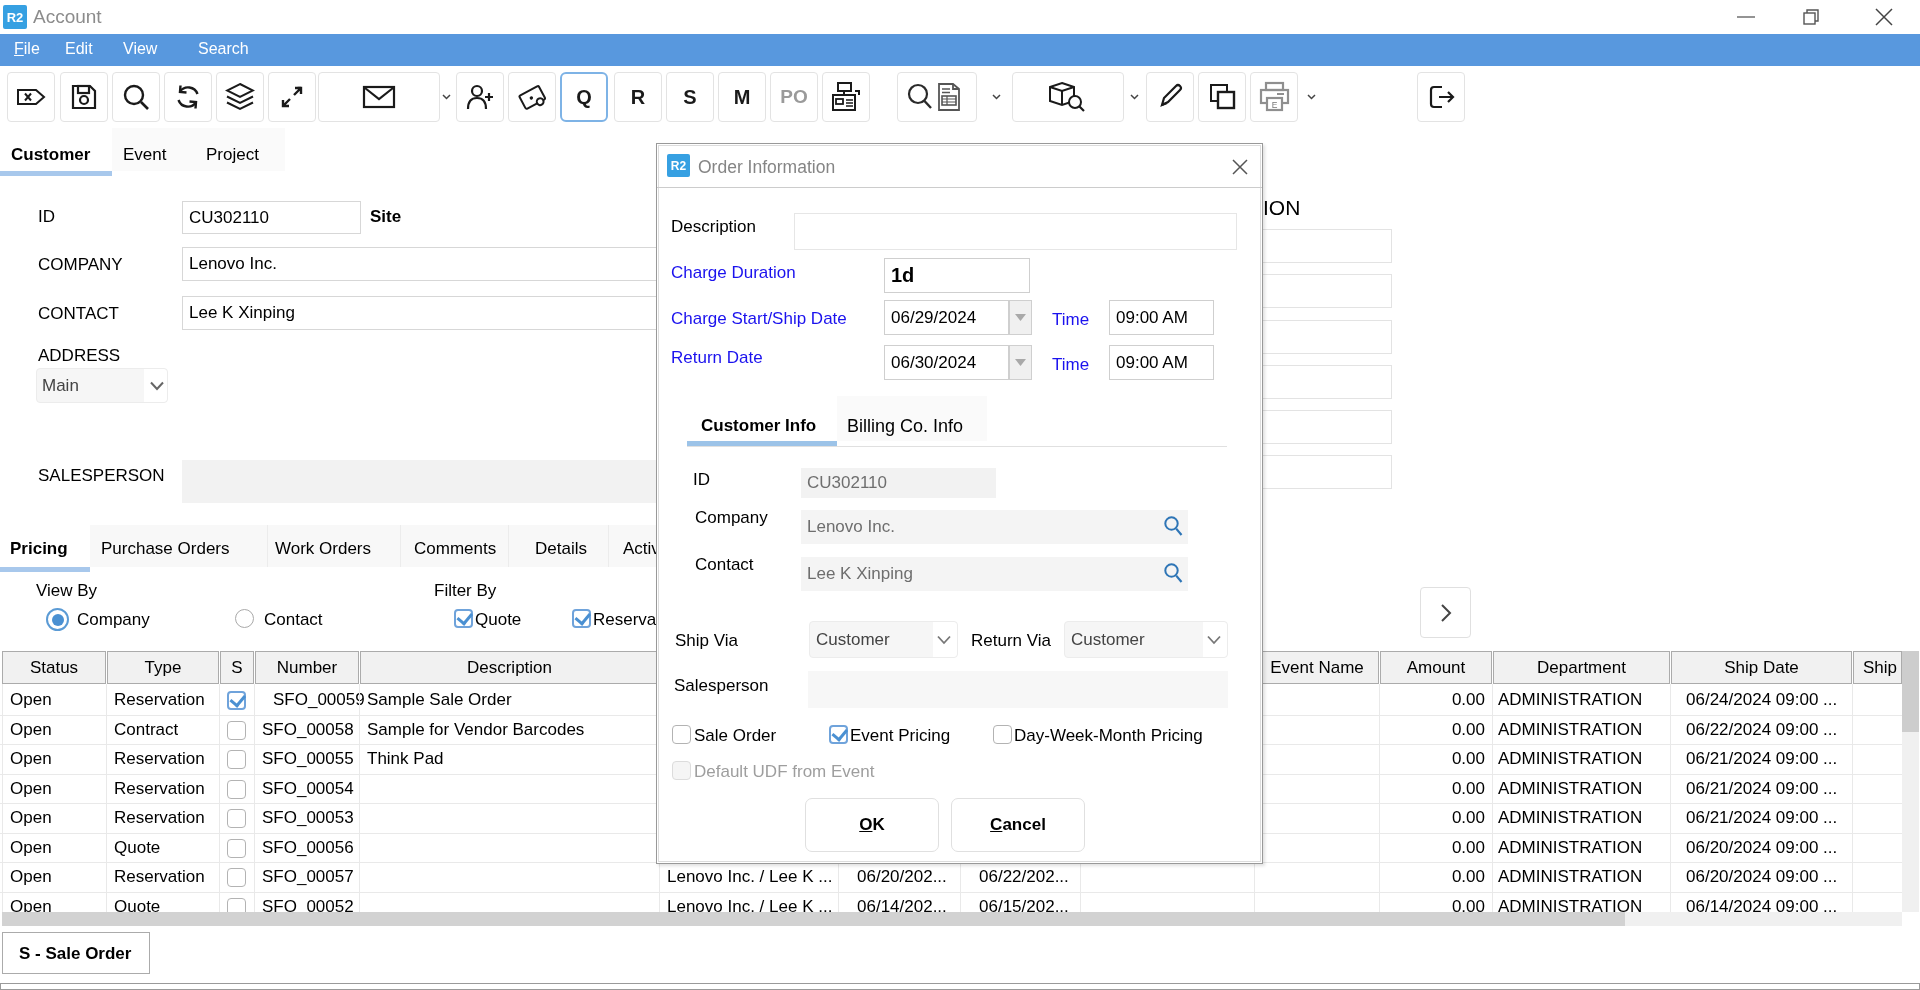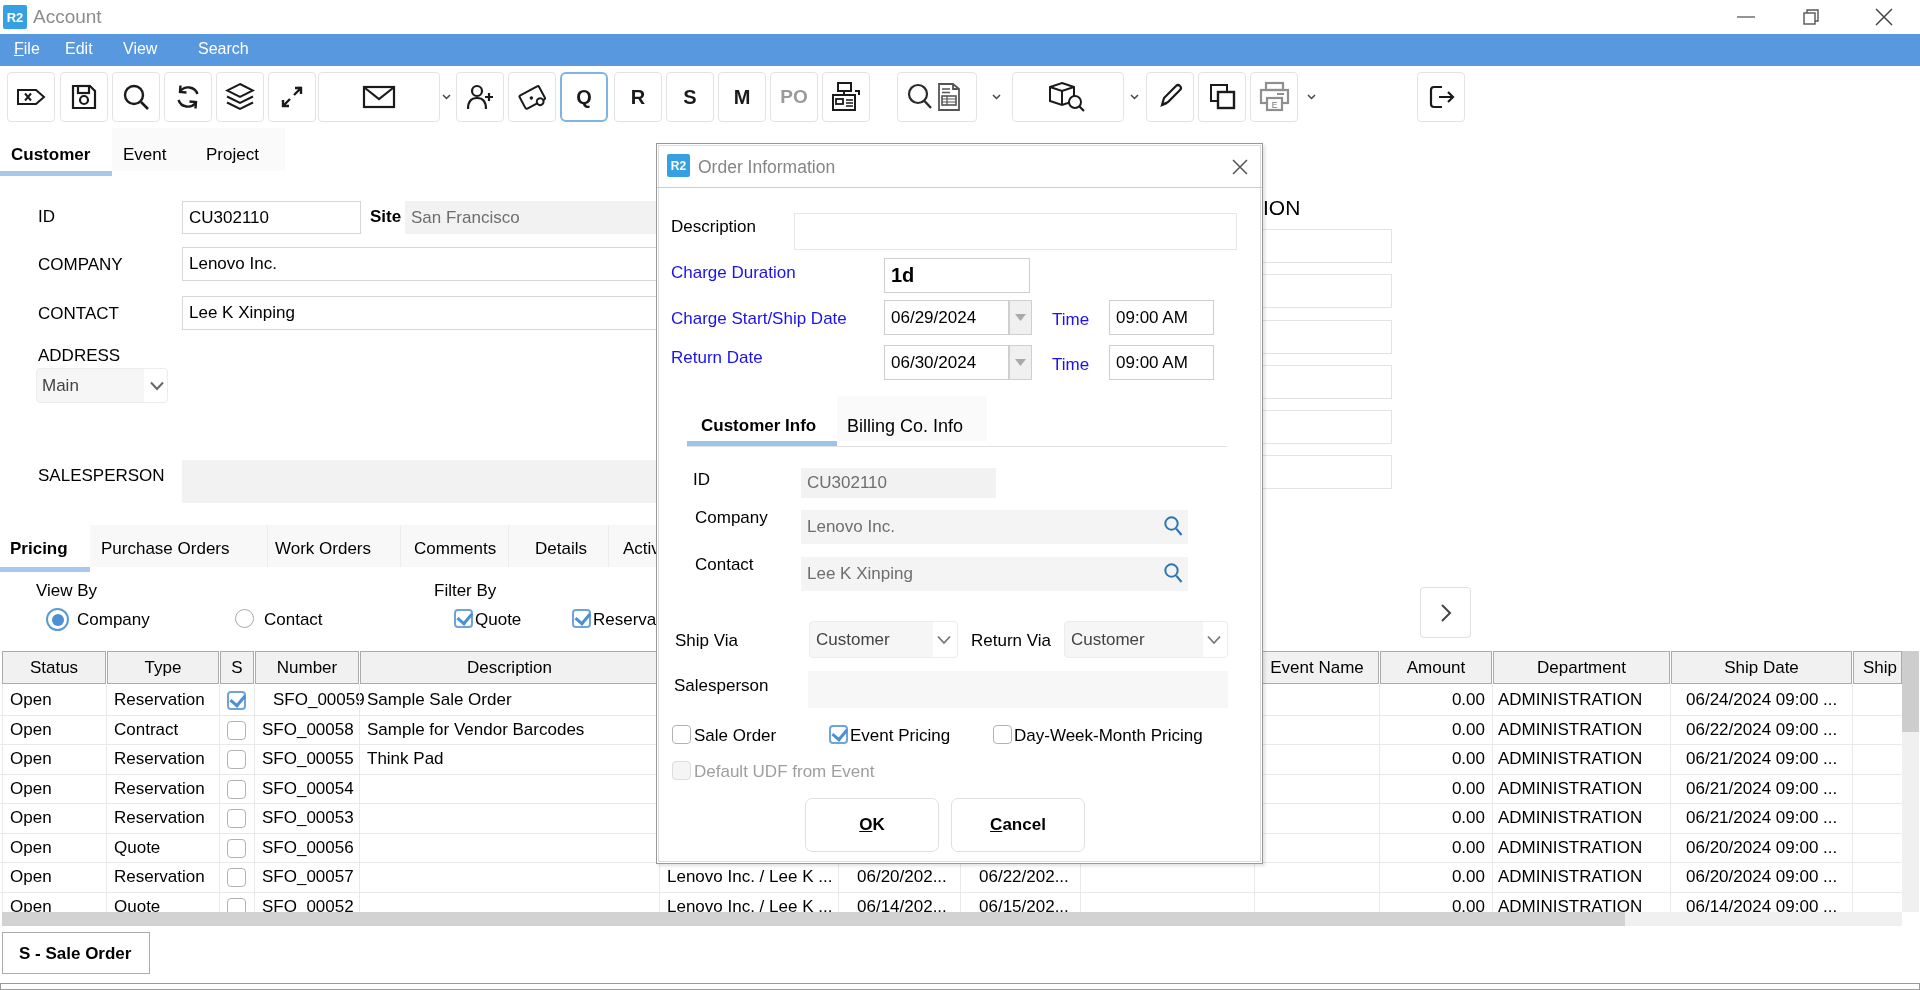--- a/index.html
+++ b/index.html
@@ -212,21 +212,20 @@
 <div class="abs" style="left:112px; top:128px; width:82px; height:43px; background:#fafafa;"></div>
 <div class="abs" style="left:194px; top:128px; width:91px; height:43px; background:#fafafa;"></div>
 <div class="abs" style="left:11px; top:145px; font-size:17px; font-weight:bold;">Customer</div>
 <div class="abs" style="left:123px; top:145px; font-size:17px;">Event</div>
 <div class="abs" style="left:206px; top:145px; font-size:17px;">Project</div>
 <div class="abs" style="left:0px; top:171px; width:112px; height:5px; background:#a8c8ec;"></div>
 
 <div class="lbl" style="left:38px; top:207px;">ID</div>
 <div class="inp" style="left:182px; top:201px; width:179px; height:33px;">CU302110</div>
 <div class="lbl" style="left:370px; top:207px; font-weight:bold;">Site</div>
-<div class="dis" style="left:405px; top:201px; width:340px; height:33px;">San Francisco</div>
 <div class="lbl" style="left:38px; top:255px;">COMPANY</div>
 <div class="inp" style="left:182px; top:247px; width:600px; height:34px;">Lenovo Inc.</div>
 <div class="lbl" style="left:38px; top:304px;">CONTACT</div>
 <div class="inp" style="left:182px; top:296px; width:600px; height:34px;">Lee K Xinping</div>
 <div class="lbl" style="left:38px; top:346px;">ADDRESS</div>
 <div class="abs" style="left:36px; top:368px; width:132px; height:35px; background:#f6f6f6; border:1px solid #ececec; border-radius:4px; font-size:17px; color:#444; display:flex; align-items:center; padding-left:5px;">Main<span style="position:absolute; right:0; top:0; width:23px; height:33px; background:#fff; border-radius:0 4px 4px 0;"></span></div>
 <svg class="abs" style="left:150px; top:381px;" width="14" height="10" viewBox="0 0 14 10">
       <path d="M1 1.5 L7 8 L13 1.5" fill="none" stroke="#666" stroke-width="2"></path>
     </svg>
 <div class="lbl" style="left:38px; top:466px;">SALESPERSON</div>

